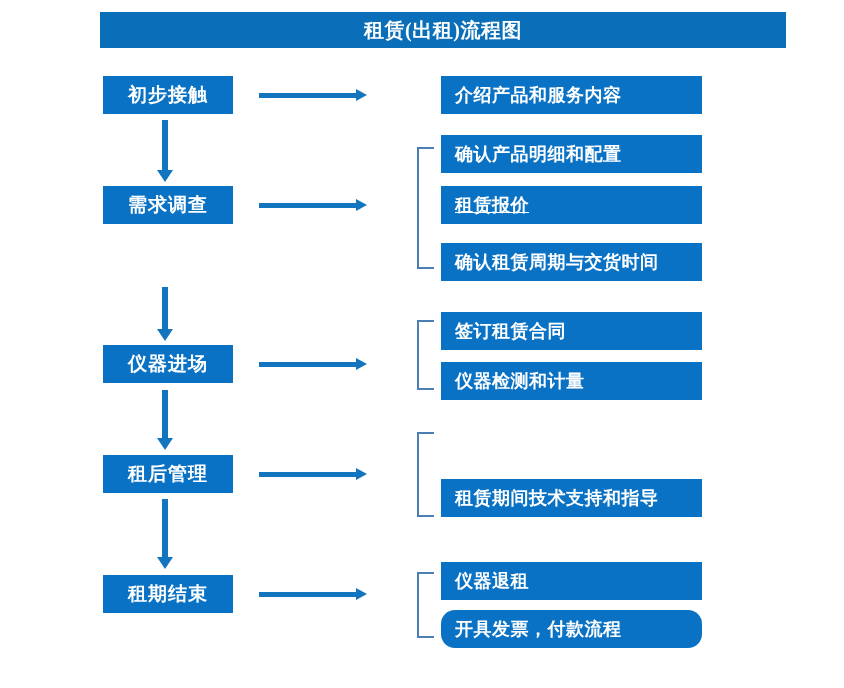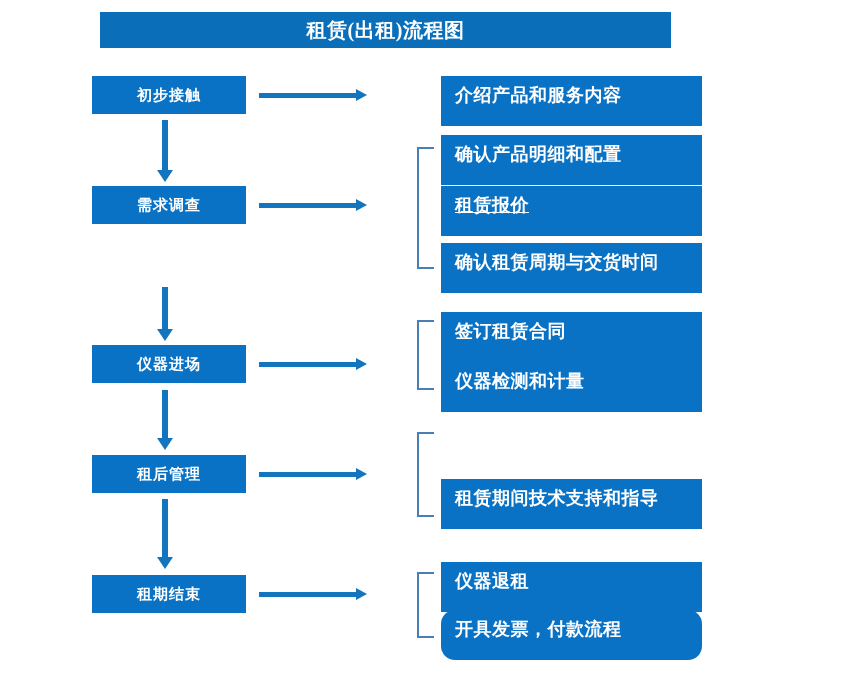--- a/index.html
+++ b/index.html
@@ -18,54 +18,54 @@
     width: 844px;
     height: 688px;
     background: #ffffff;
   }
 
   
   .title-bar {
     position: absolute;
     left: 100px;
     top: 12px;
-    width: 571px;
+    width: 686px;
     height: 36px;
     background: #0A6FB8;
     color: #ffffff;
     font-size: 20px;
     font-weight: bold;
     line-height: 36px;
     text-align: center;
     letter-spacing: 0.5px;
     white-space: nowrap;
   }
 
   
   .stage-box {
     position: absolute;
-    left: 92px;
-    width: 154px;
+    left: 103px;
+    width: 130px;
     height: 38px;
     background: #0A72C4;
     color: #ffffff;
-    font-size: 15px;
+    font-size: 19px;
     font-weight: bold;
     line-height: 38px;
     text-align: center;
     white-space: nowrap;
     letter-spacing: 1px;
   }
 
   
   .detail-box {
     position: absolute;
     left: 441px;
     width: 261px;
-    height: 50px;
+    height: 38px;
     background: #0A72C4;
     color: #ffffff;
     font-size: 18px;
     font-weight: bold;
     line-height: 38px;
     text-align: left;
     padding-left: 14px;
     box-sizing: border-box;
     white-space: nowrap;
     letter-spacing: 0.5px;

